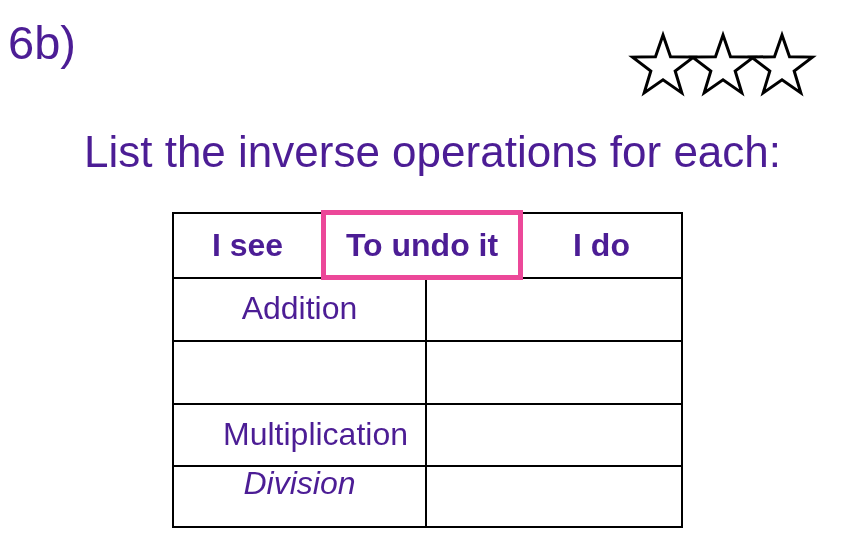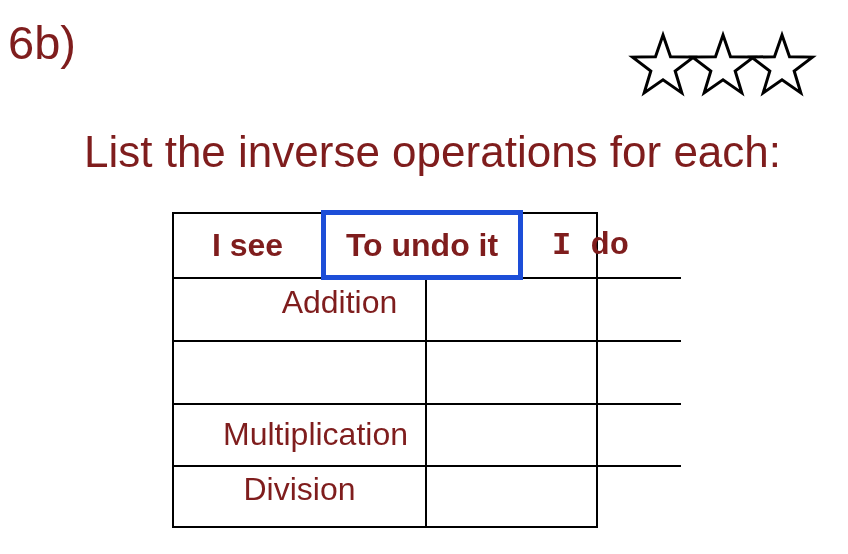--- a/index.html
+++ b/index.html
@@ -3,21 +3,21 @@
 <meta charset="utf-8">
 <style>
   * { margin: 0; padding: 0; box-sizing: border-box; }
   html, body { background: #ffffff; }
   .page {
     position: relative;
     width: 848px;
     height: 554px;
     background: #ffffff;
     font-family: "Liberation Sans", sans-serif;
-    color: #7f1d1d;
+    color: #4c1d95;
     overflow: hidden;
   }
   .question-label {
     position: absolute;
     left: 8px;
     top: 18px;
     font-size: 47px;
     line-height: 50px;
     font-weight: 400;
   }
@@ -40,21 +40,21 @@
     text-align: center;
     font-size: 44px;
     line-height: 52px;
     font-weight: 400;
     white-space: nowrap;
   }
   .op-table {
     position: absolute;
     left: 172px;
     top: 212px;
-    width: 426px;
+    width: 511px;
     height: 316px;
     border: 2px solid #000000;
     background: #ffffff;
   }
   .hline {
     position: absolute;
     left: 0;
     width: 507px;
     height: 2px;
     background: #000000;
@@ -74,47 +74,47 @@
   .header-cell {
     position: absolute;
     top: 0;
     height: 63px;
     line-height: 63px;
     text-align: center;
     font-weight: 700;
     font-size: 32px;
   }
   .hc-isee { left: 0; width: 147px; }
-  .hc-ido  { left: 337px; width: 159px; font-family: Liberation Mono, monospace; }
+  .hc-ido  { left: 348px; width: 159px; }
   .undo-box {
     position: absolute;
     left: 147px;
     top: -4px;
     width: 202px;
     height: 70px;
-    border: 5px solid #1d4ed8;
+    border: 5px solid #ec4899;
     background: #ffffff;
     z-index: 2;
     text-align: center;
     font-weight: 700;
     font-size: 32px;
     line-height: 60px;
   }
   .row-label {
     position: absolute;
     left: 0;
     width: 251px;
     text-align: center;
     font-size: 32px;
     font-weight: 400;
   }
-  .rl-1 { top: 57px;  height: 63px; line-height: 63px; margin-left: 40px; }
+  .rl-1 { top: 63px;  height: 63px; line-height: 63px; }
   .rl-2 { top: 126px; height: 63px; line-height: 63px; }
   .rl-3 { top: 189px; height: 62px; line-height: 62px; margin-left: 16px; }
-  .rl-4 { top: 245px; height: 61px; line-height: 61px; }
+  .rl-4 { top: 239px; height: 61px; line-height: 61px; font-style: italic; }
   .answer-cell {
     position: absolute;
     left: 253px;
     width: 254px;
   }
   .ac-1 { top: 63px;  height: 63px; }
   .ac-2 { top: 126px; height: 63px; }
   .ac-3 { top: 189px; height: 62px; }
   .ac-4 { top: 251px; height: 61px; }
 </style>

